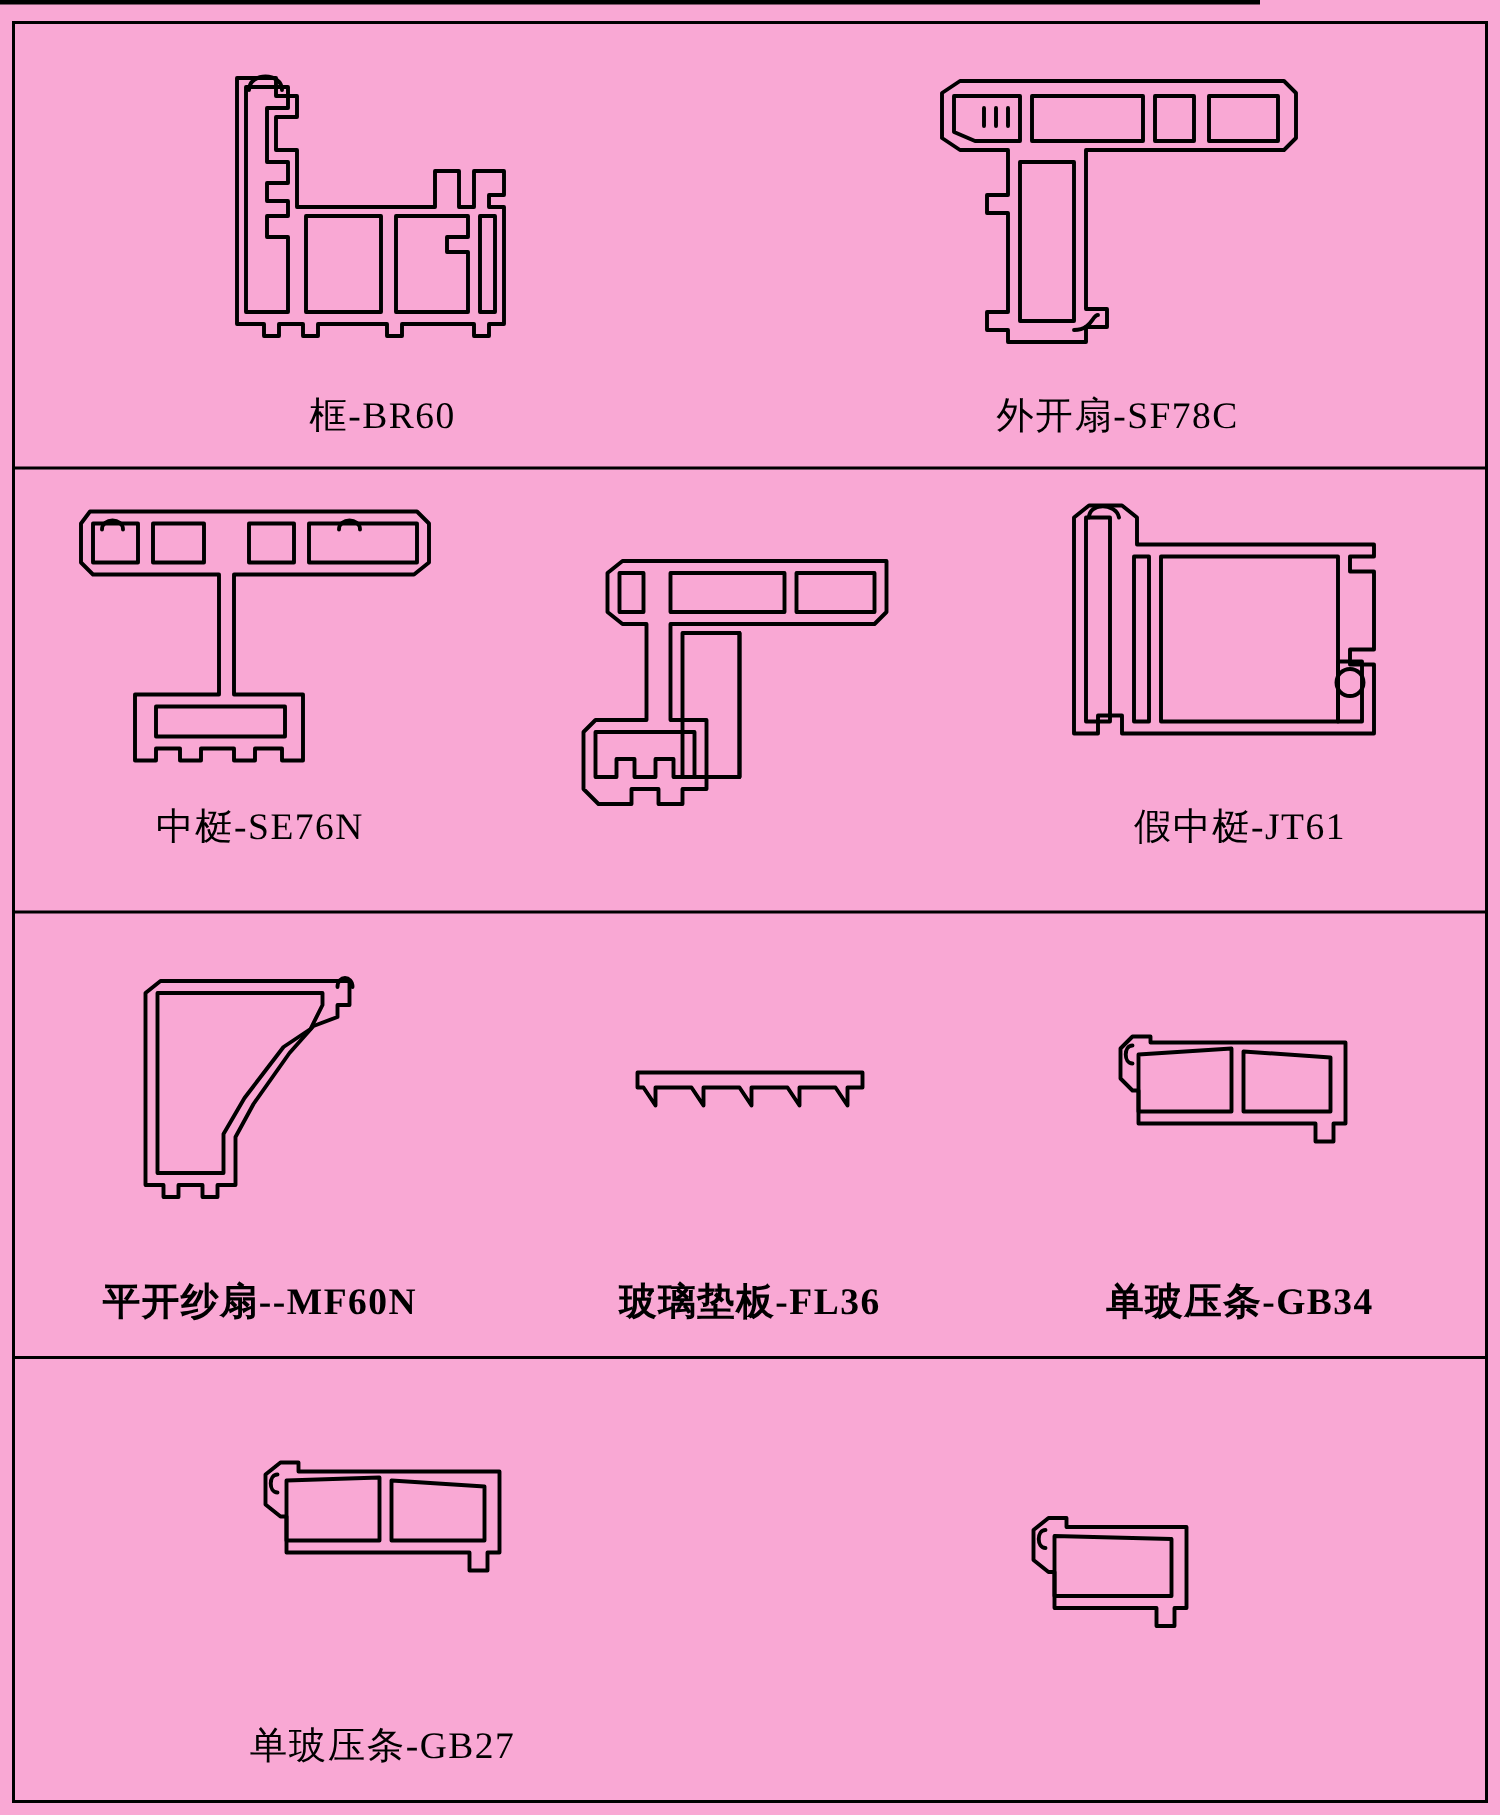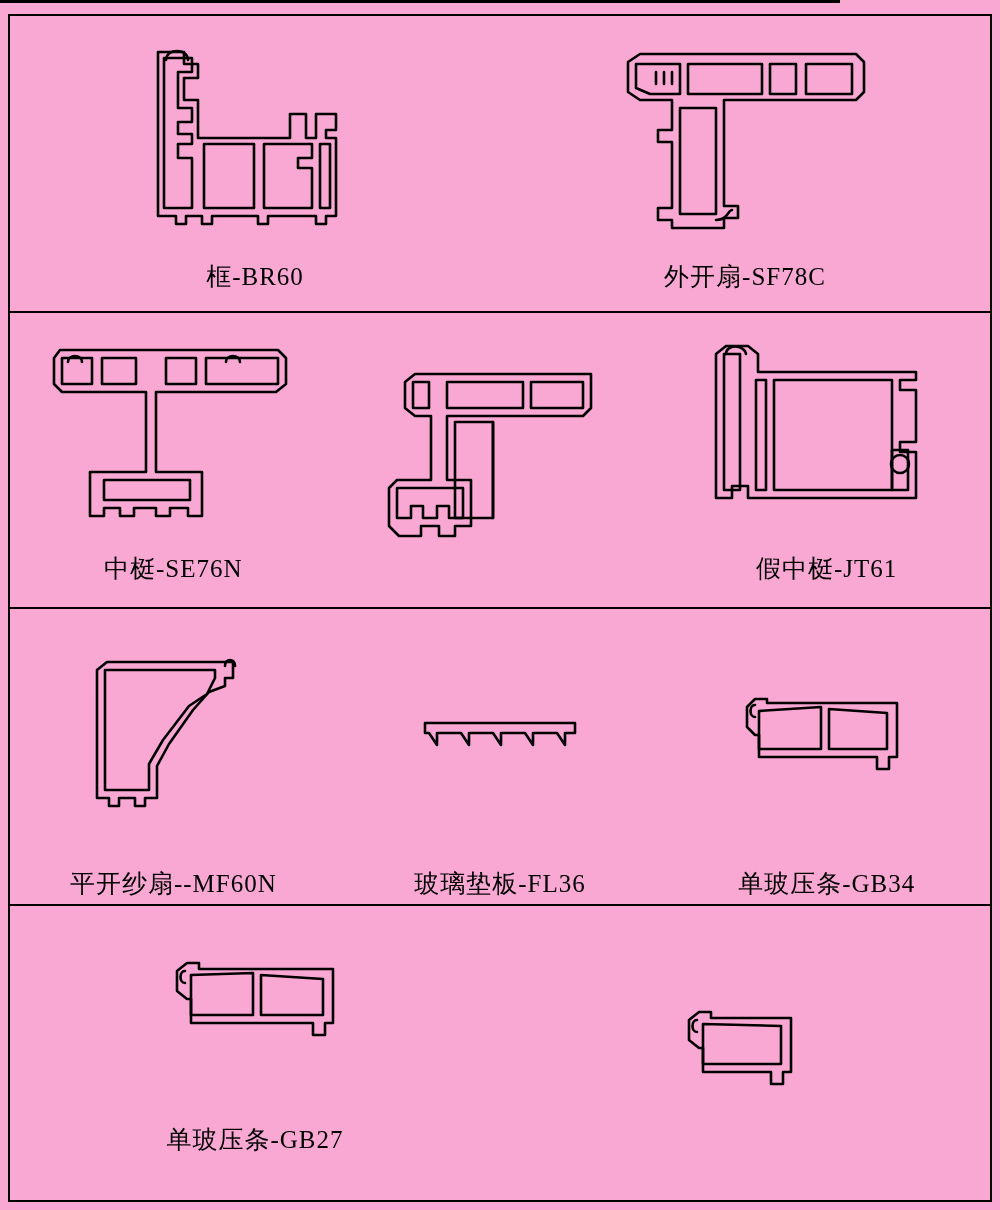--- a/index.html
+++ b/index.html
@@ -69,23 +69,23 @@
   .caption {
     font-size: 25px;
     letter-spacing: 1px;
     color: #000000;
     padding-bottom: 16px;
     white-space: nowrap;
     text-align: center;
   }
   
   .row-1 .caption { padding-bottom: 18px; }
-  .row-2 .caption { padding-bottom: 22px; }
-  .row-3 .caption { padding-bottom: 4px; }
-  .row-4 .caption { padding-bottom: 44px; margin-top: 20px; }
+  .row-2 .caption { padding-bottom: 40px; }
+  .row-3 .caption { padding-bottom: 20px; font-weight: bold; }
+  .row-4 .caption { padding-bottom: 20px; margin-top: 20px; }
   .row-3 .art, .row-4 .art { align-items: center; }
 </style>
 </head>
 <body>
 
 <div id="sheet">
 
   <div class="top-rule"></div>
 
   <div class="frame">

